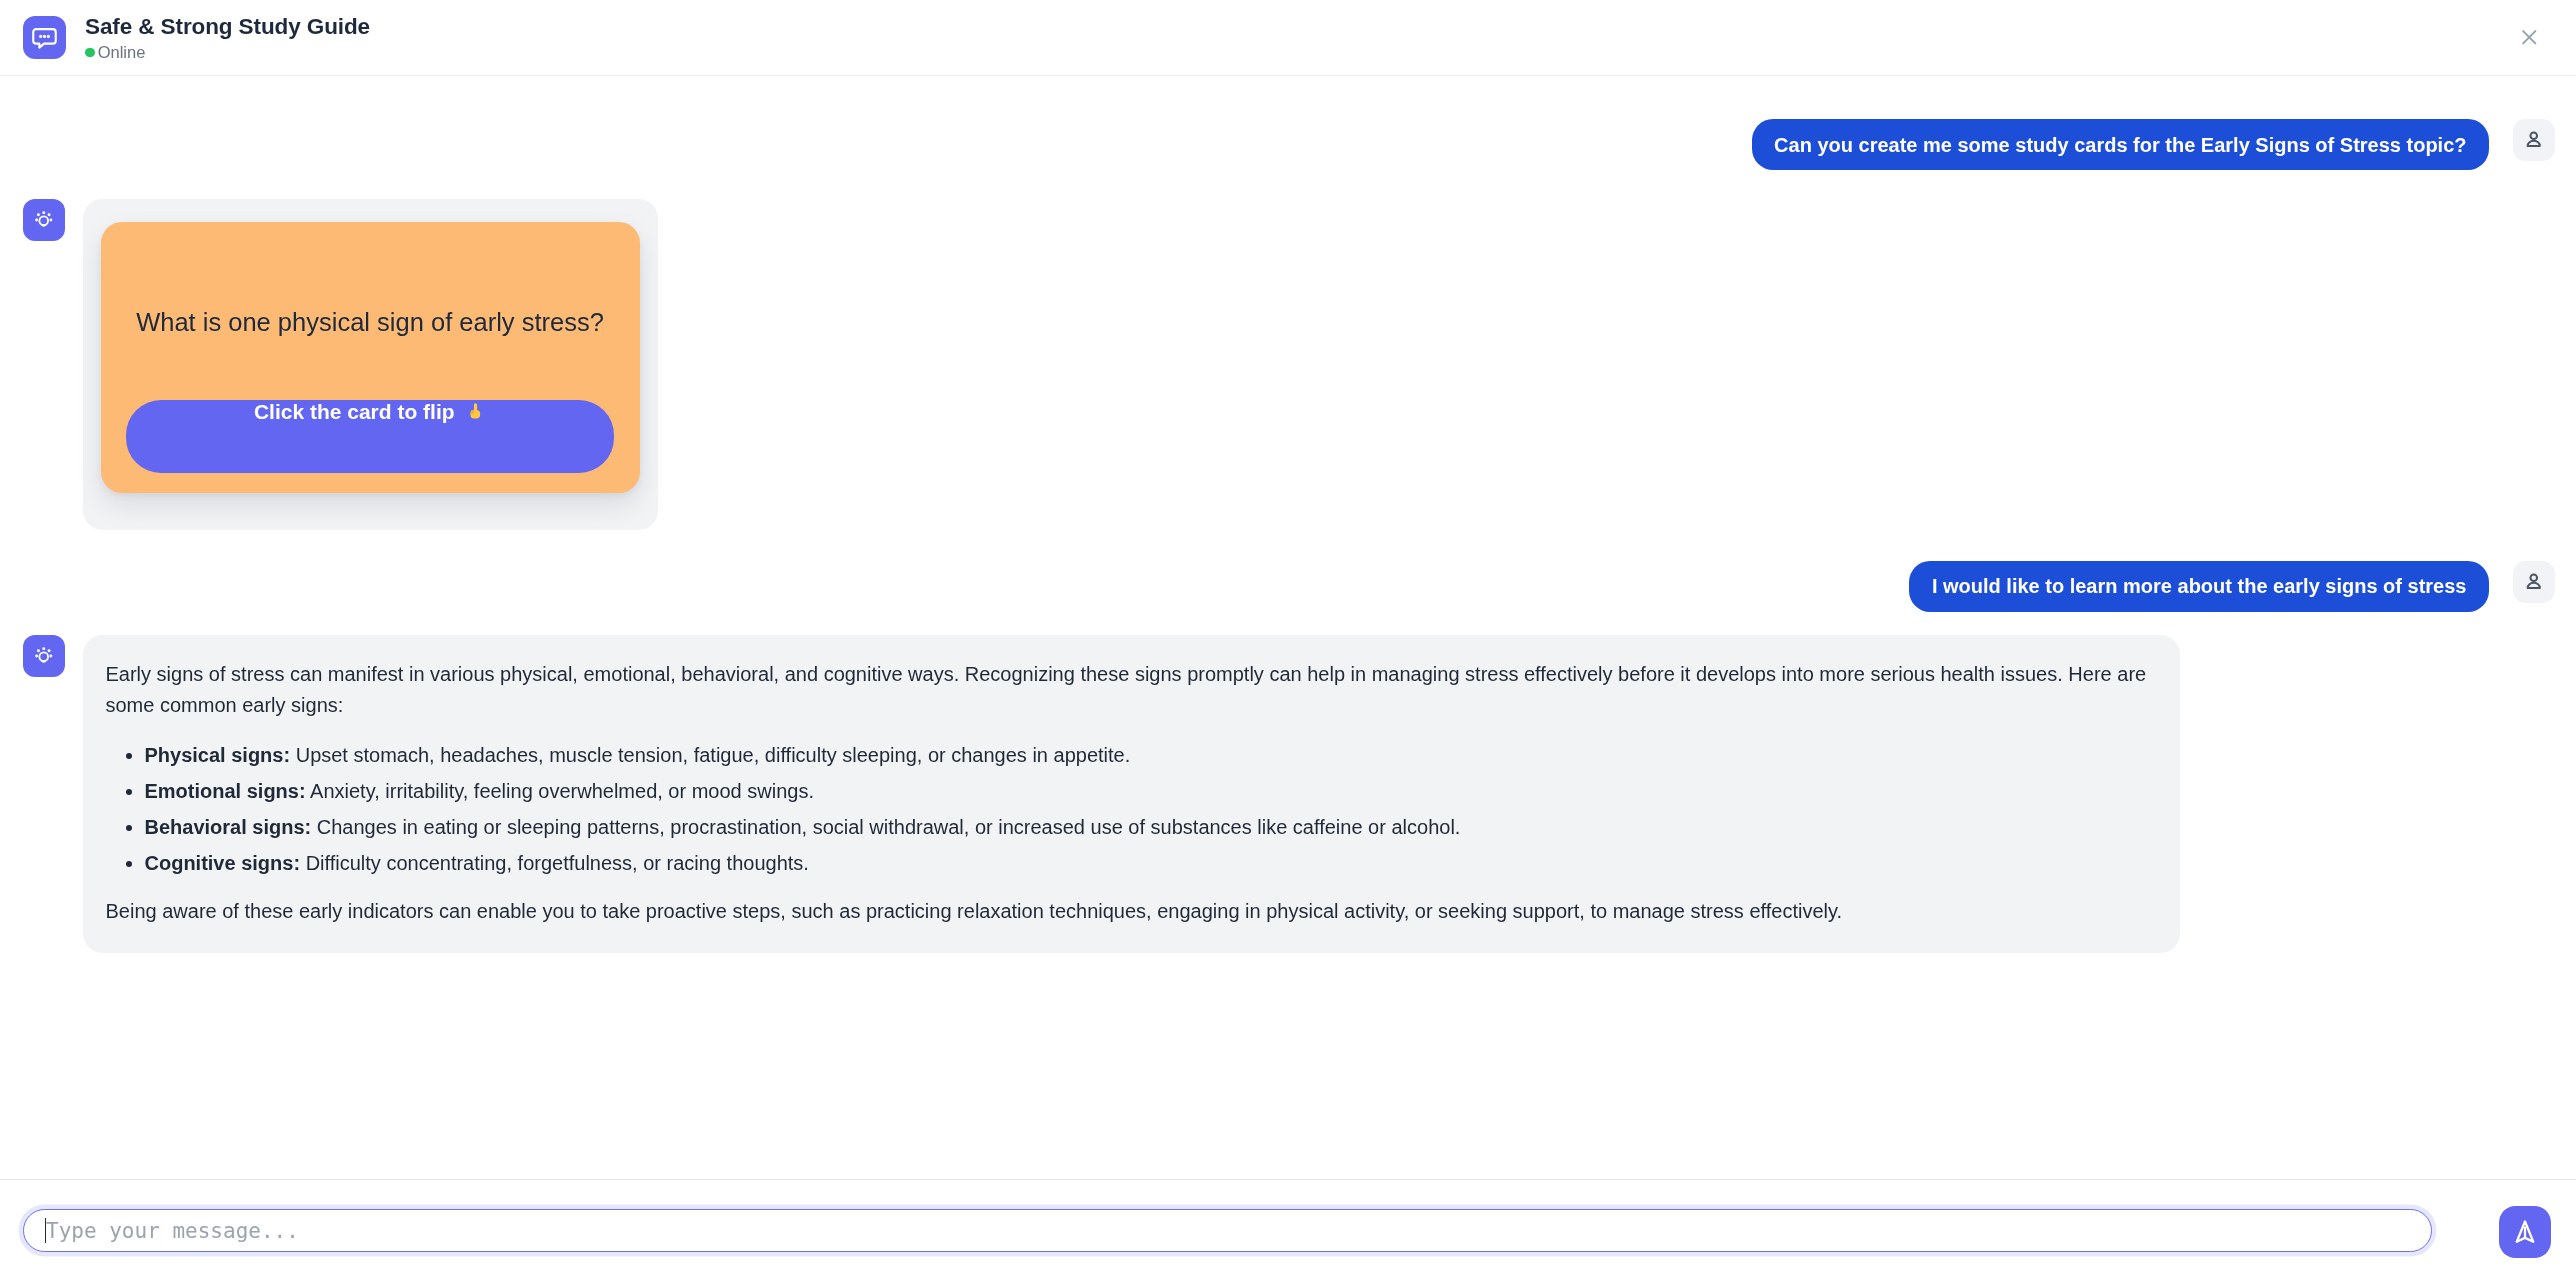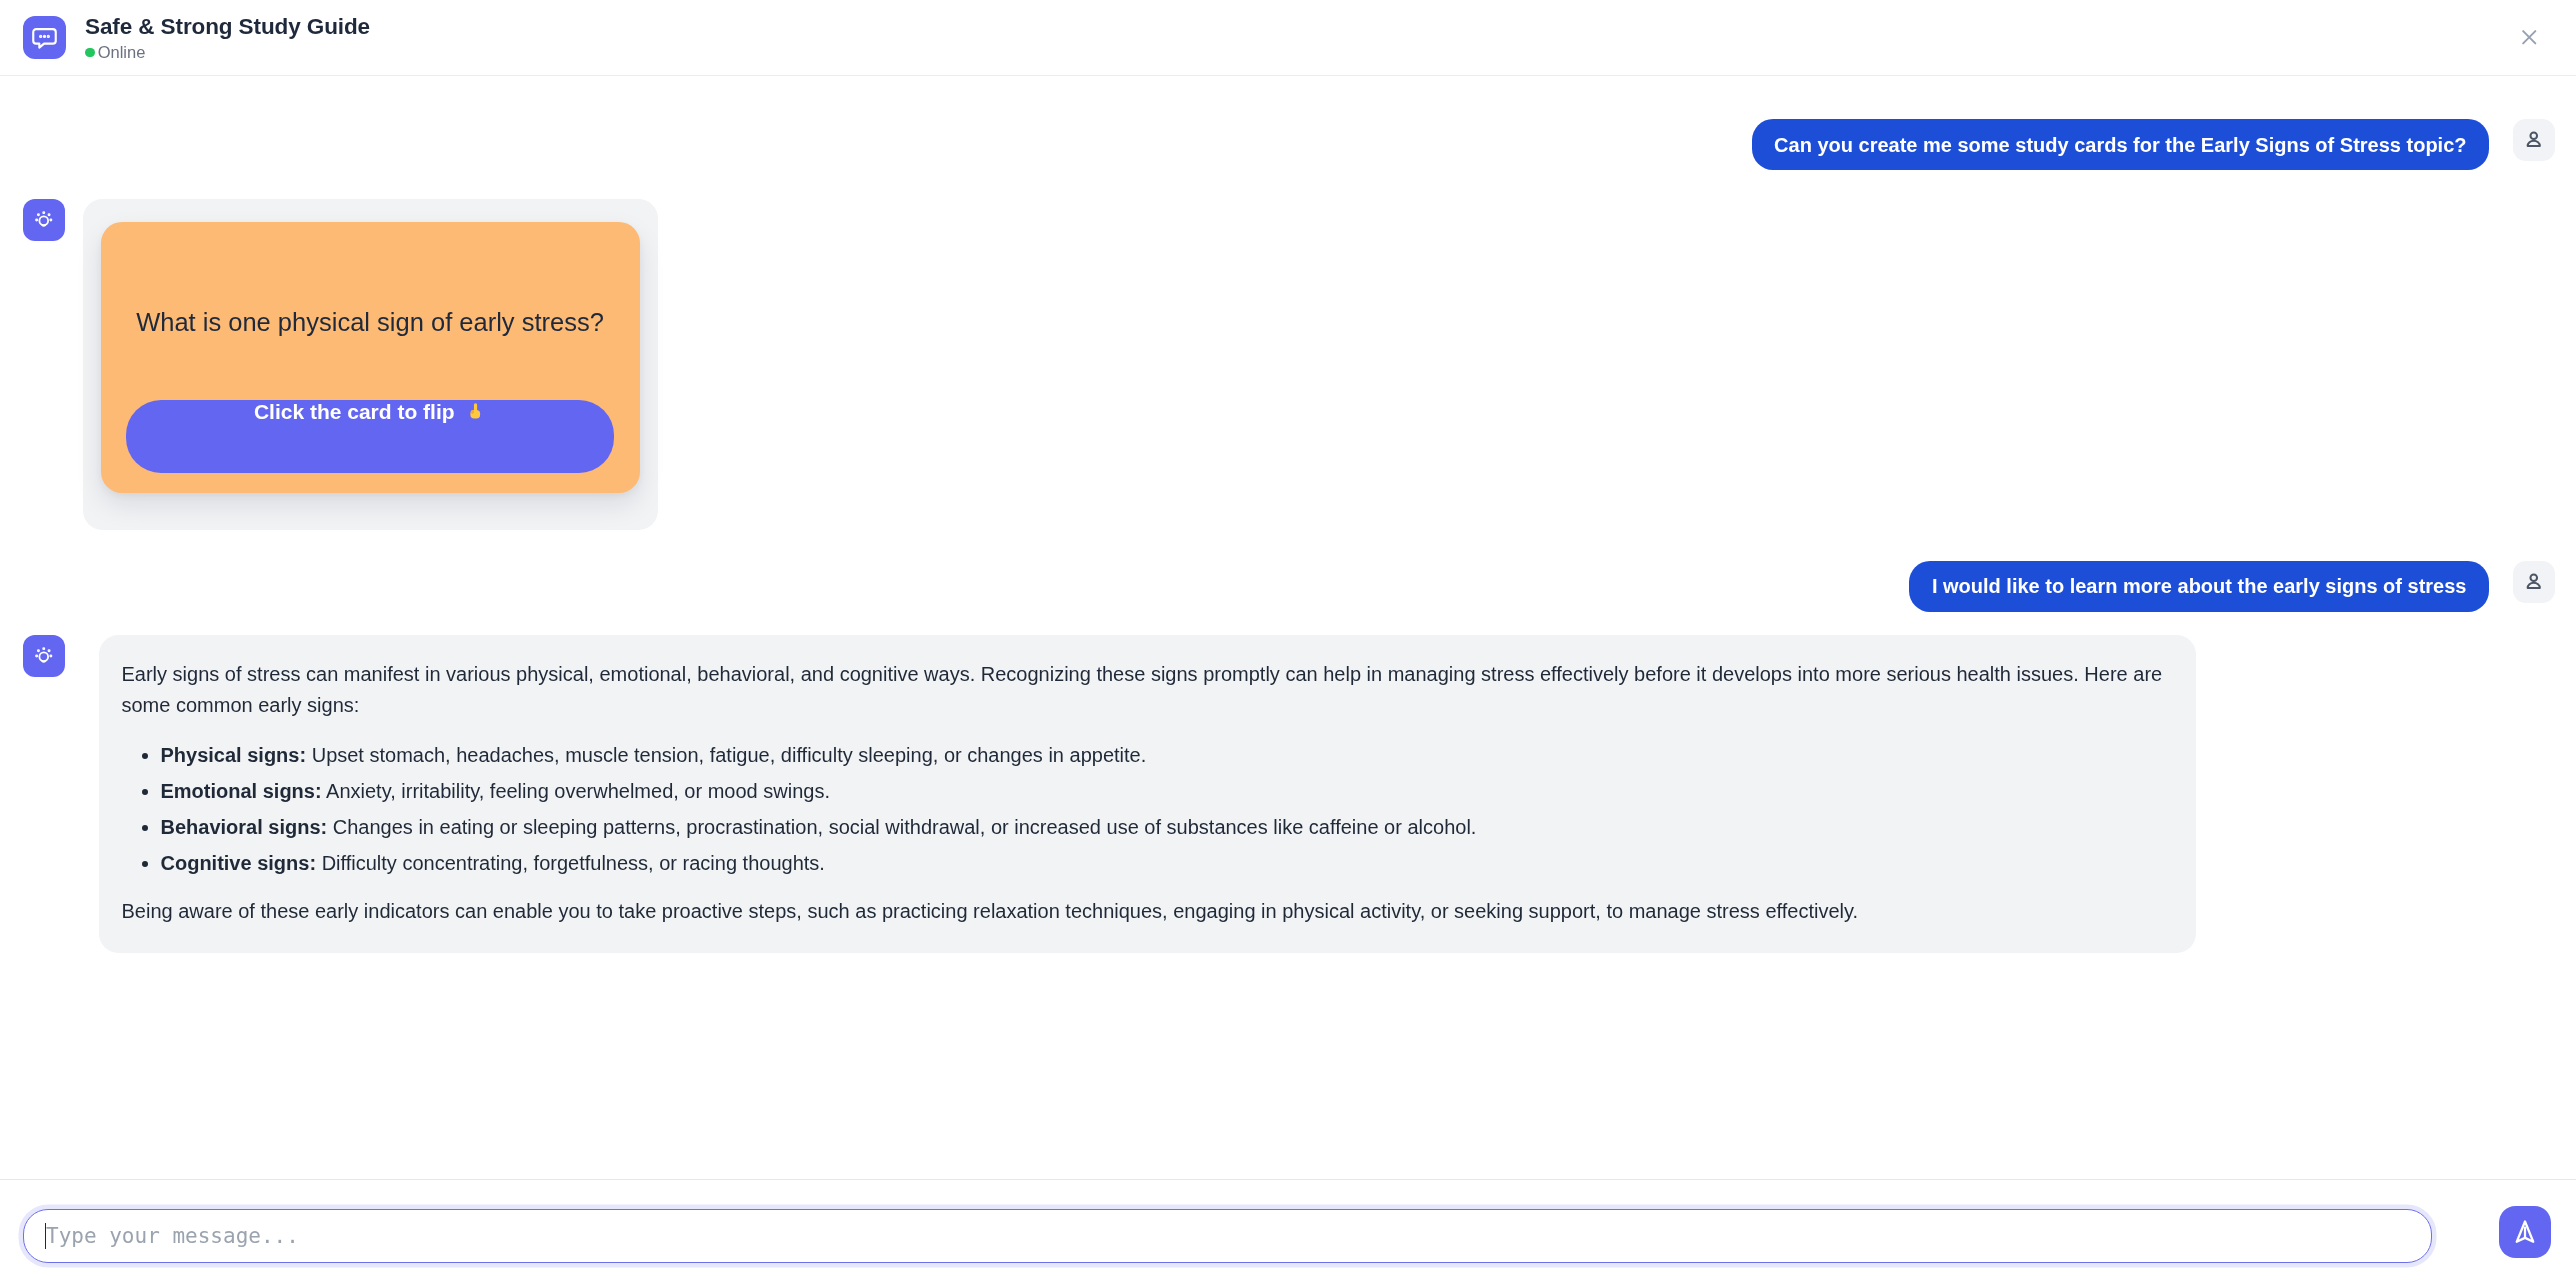--- a/index.html
+++ b/index.html
@@ -56,21 +56,21 @@
                 font-size:20px; line-height:31px; color:#1f2937; max-width:2097px; }
   .bubble-bot p { line-height:31px; }
   .bubble-bot ul { margin:16.5px 0 15px 0; padding-left:39px; }
   .bubble-bot li { line-height:36px; }
   .bubble-bot b { font-weight:700; }
 
   
   .composer { position:absolute; left:0; right:0; bottom:0; height:103px;
               border-top:0.7px solid #e7e8ea; background:#ffffff;
               display:flex; align-items:flex-start; padding:29px 25px 0 22.5px; }
-  .field { flex:1; height:54px; border:1.1px solid #6d70ea; border-radius:25px; background:#ffffff;
+  .field { flex:1; height:43px; border:1.1px solid #6d70ea; border-radius:25px; background:#ffffff;
            box-shadow:0 0 0 4.5px rgba(99,102,241,0.16); display:flex; align-items:center;
            padding:0 21px; margin-right:67px; }
   .caret { width:1.5px; height:25.5px; background:#1f2937; flex:0 0 auto; }
   .field input { flex:1; border:none; outline:none; background:transparent; height:100%;
                  font-family:"DejaVu Sans Mono", monospace; font-size:21px; color:#1f2937; }
   .field input::placeholder { color:#9aa3ae; }
   .send-btn { width:52px; height:52px; border:none; border-radius:16.5px; background:#6366f1;
               display:flex; align-items:center; justify-content:center; cursor:pointer;
               margin-top:-3px; flex:0 0 auto; }
 
@@ -159,21 +159,21 @@
     <div class="avatar-user">
       <span>
         <svg width="25.5" height="25.5" viewBox="0 0 24 24" fill="none" stroke="#4b5563" stroke-width="1.9" stroke-linecap="round" stroke-linejoin="round">
           <circle cx="12" cy="8.2" r="3.1"></circle>
           <path d="M6.3 17.8 a5.7 4.9 0 0 1 11.4 0 Z"></path>
         </svg>
       </span>
     </div>
   </div>
 
-  <div class="row row-bot" style="margin-top:23px;gap:16px;">
+  <div class="row row-bot" style="margin-top:23px;">
     <div class="bot-avatar">
       <span>
         <svg width="25.5" height="25.5" viewBox="0 0 24 24" fill="none" stroke="#ffffff" stroke-width="1.7" stroke-linecap="round">
           <circle cx="12" cy="13" r="4.1"></circle>
           <path d="M10.6 17 a1.8 1.8 0 0 0 2.8 0"></path>
           <circle cx="12" cy="5.3" r="0.55" fill="#ffffff"></circle>
           <circle cx="7" cy="7.3" r="0.55" fill="#ffffff"></circle>
           <circle cx="17" cy="7.3" r="0.55" fill="#ffffff"></circle>
           <circle cx="5.3" cy="12.2" r="0.55" fill="#ffffff"></circle>
           <circle cx="18.7" cy="12.2" r="0.55" fill="#ffffff"></circle>

